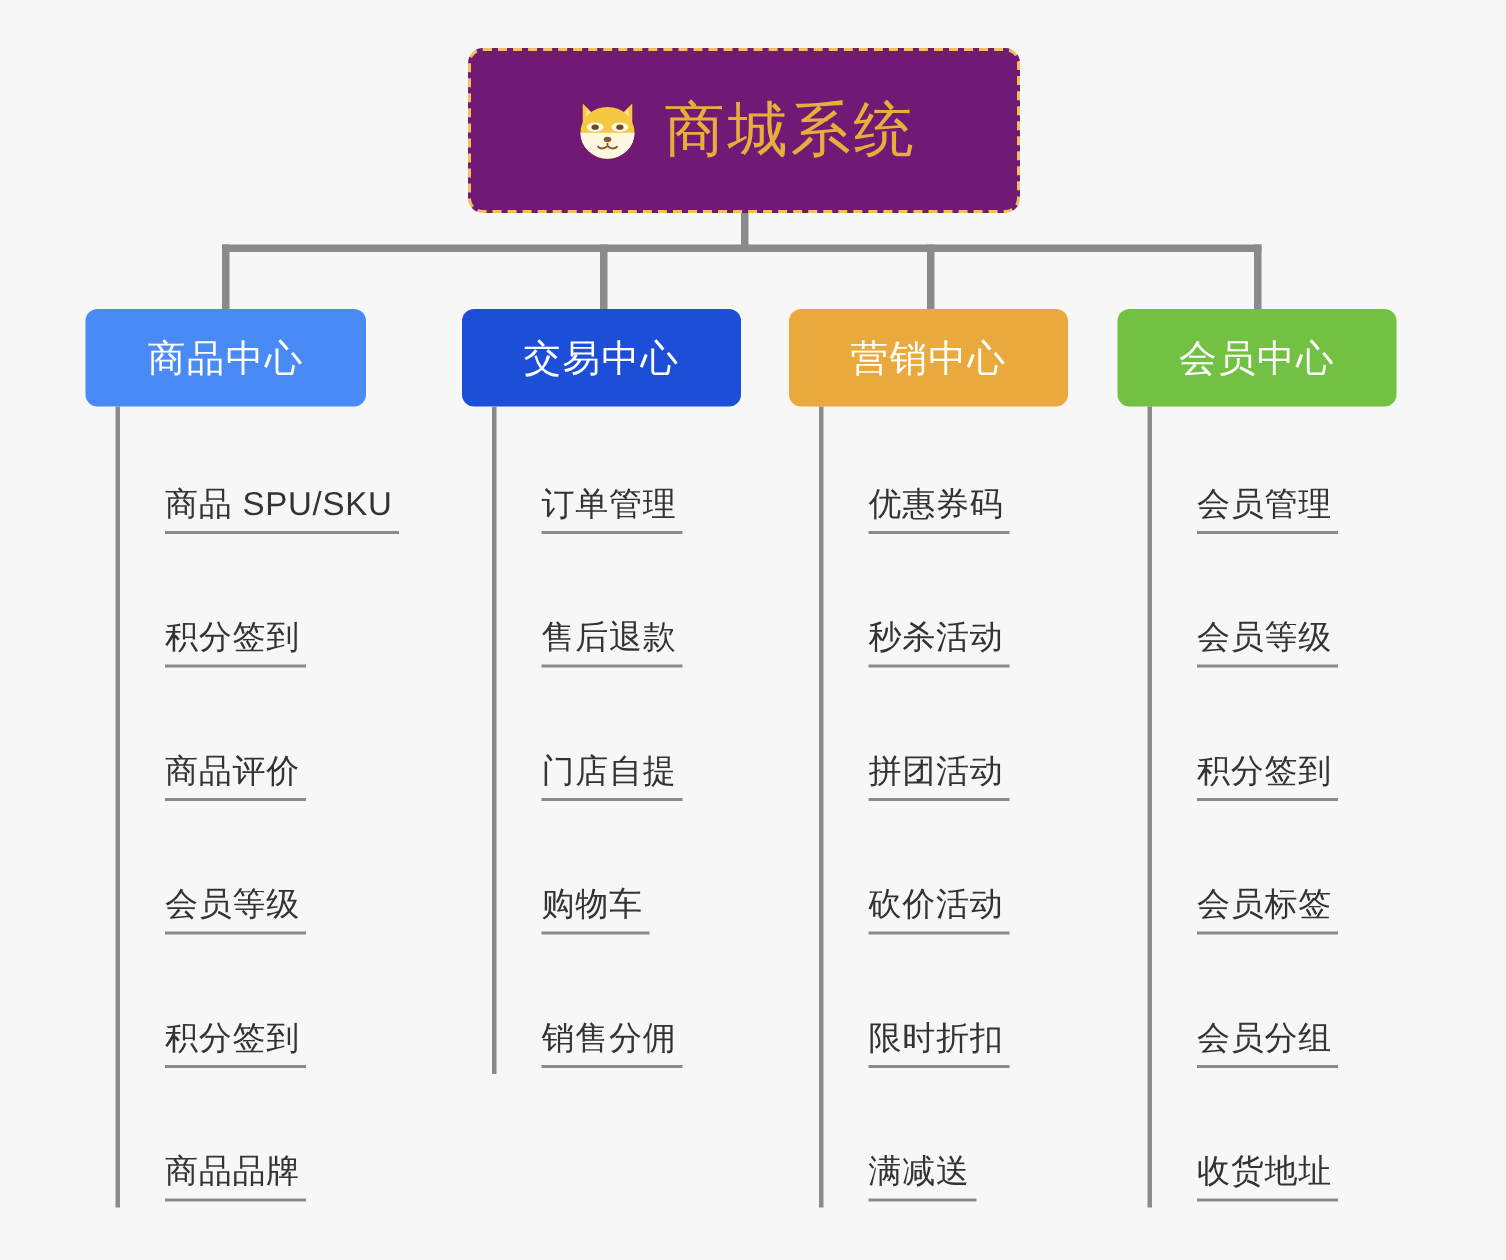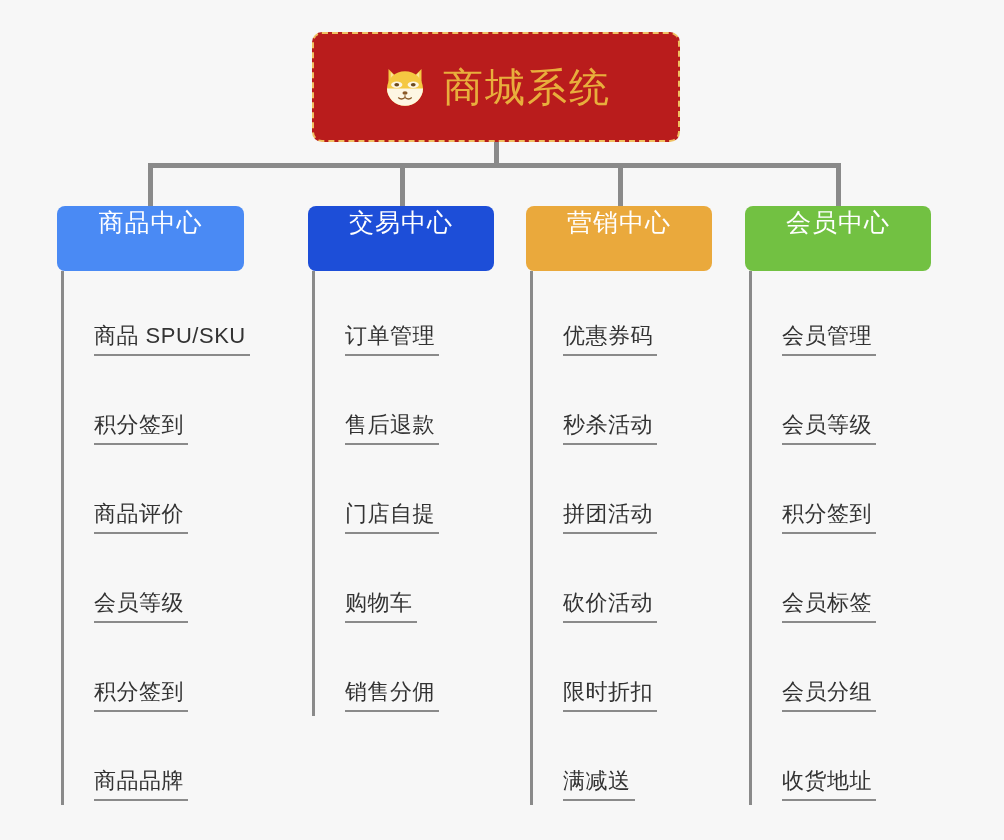--- a/index.html
+++ b/index.html
@@ -22,21 +22,21 @@
   }
 
   
   .root-node {
     position: absolute;
     left: 312px;
     top: 32px;
     width: 368px;
     height: 110px;
     box-sizing: border-box;
-    background: #b91c1c;
+    background: #701a75;
     border: 2px dashed #f0c060;
     border-radius: 10px;
     display: flex;
     align-items: center;
     justify-content: center;
     gap: 14px;
   }
   .root-title {
     font-size: 40px;
     color: #e8ae3c;
@@ -85,35 +85,35 @@
   }
   .col-1 { left: 57px;  width: 187px; }
   .col-2 { left: 308px; width: 186px; }
   .col-3 { left: 526px; width: 186px; }
   .col-4 { left: 745px; width: 186px; }
 
   .cat-box {
     height: 65px;
     border-radius: 8px;
     display: flex;
-    align-items: flex-start;
+    align-items: center;
     justify-content: center;
     color: #ffffff;
     font-size: 25px;
     letter-spacing: 1px;
     box-sizing: border-box;
   }
   .cat-blue   { background: #4a8af4; }
   .cat-red    { background: #1d4ed8; }
   .cat-orange { background: #eaa93c; }
   .cat-green  { background: #72c142; }
 
   
   .leaf-list {
-    margin-left: 4px;
+    margin-left: 20px;
     border-left: 3px solid #8a8a8a;
     padding-top: 0;
   }
   .leaf-item {
     height: 89px;
     box-sizing: border-box;
     display: flex;
     align-items: flex-end;
     padding-left: 30px;
     padding-bottom: 4px;

